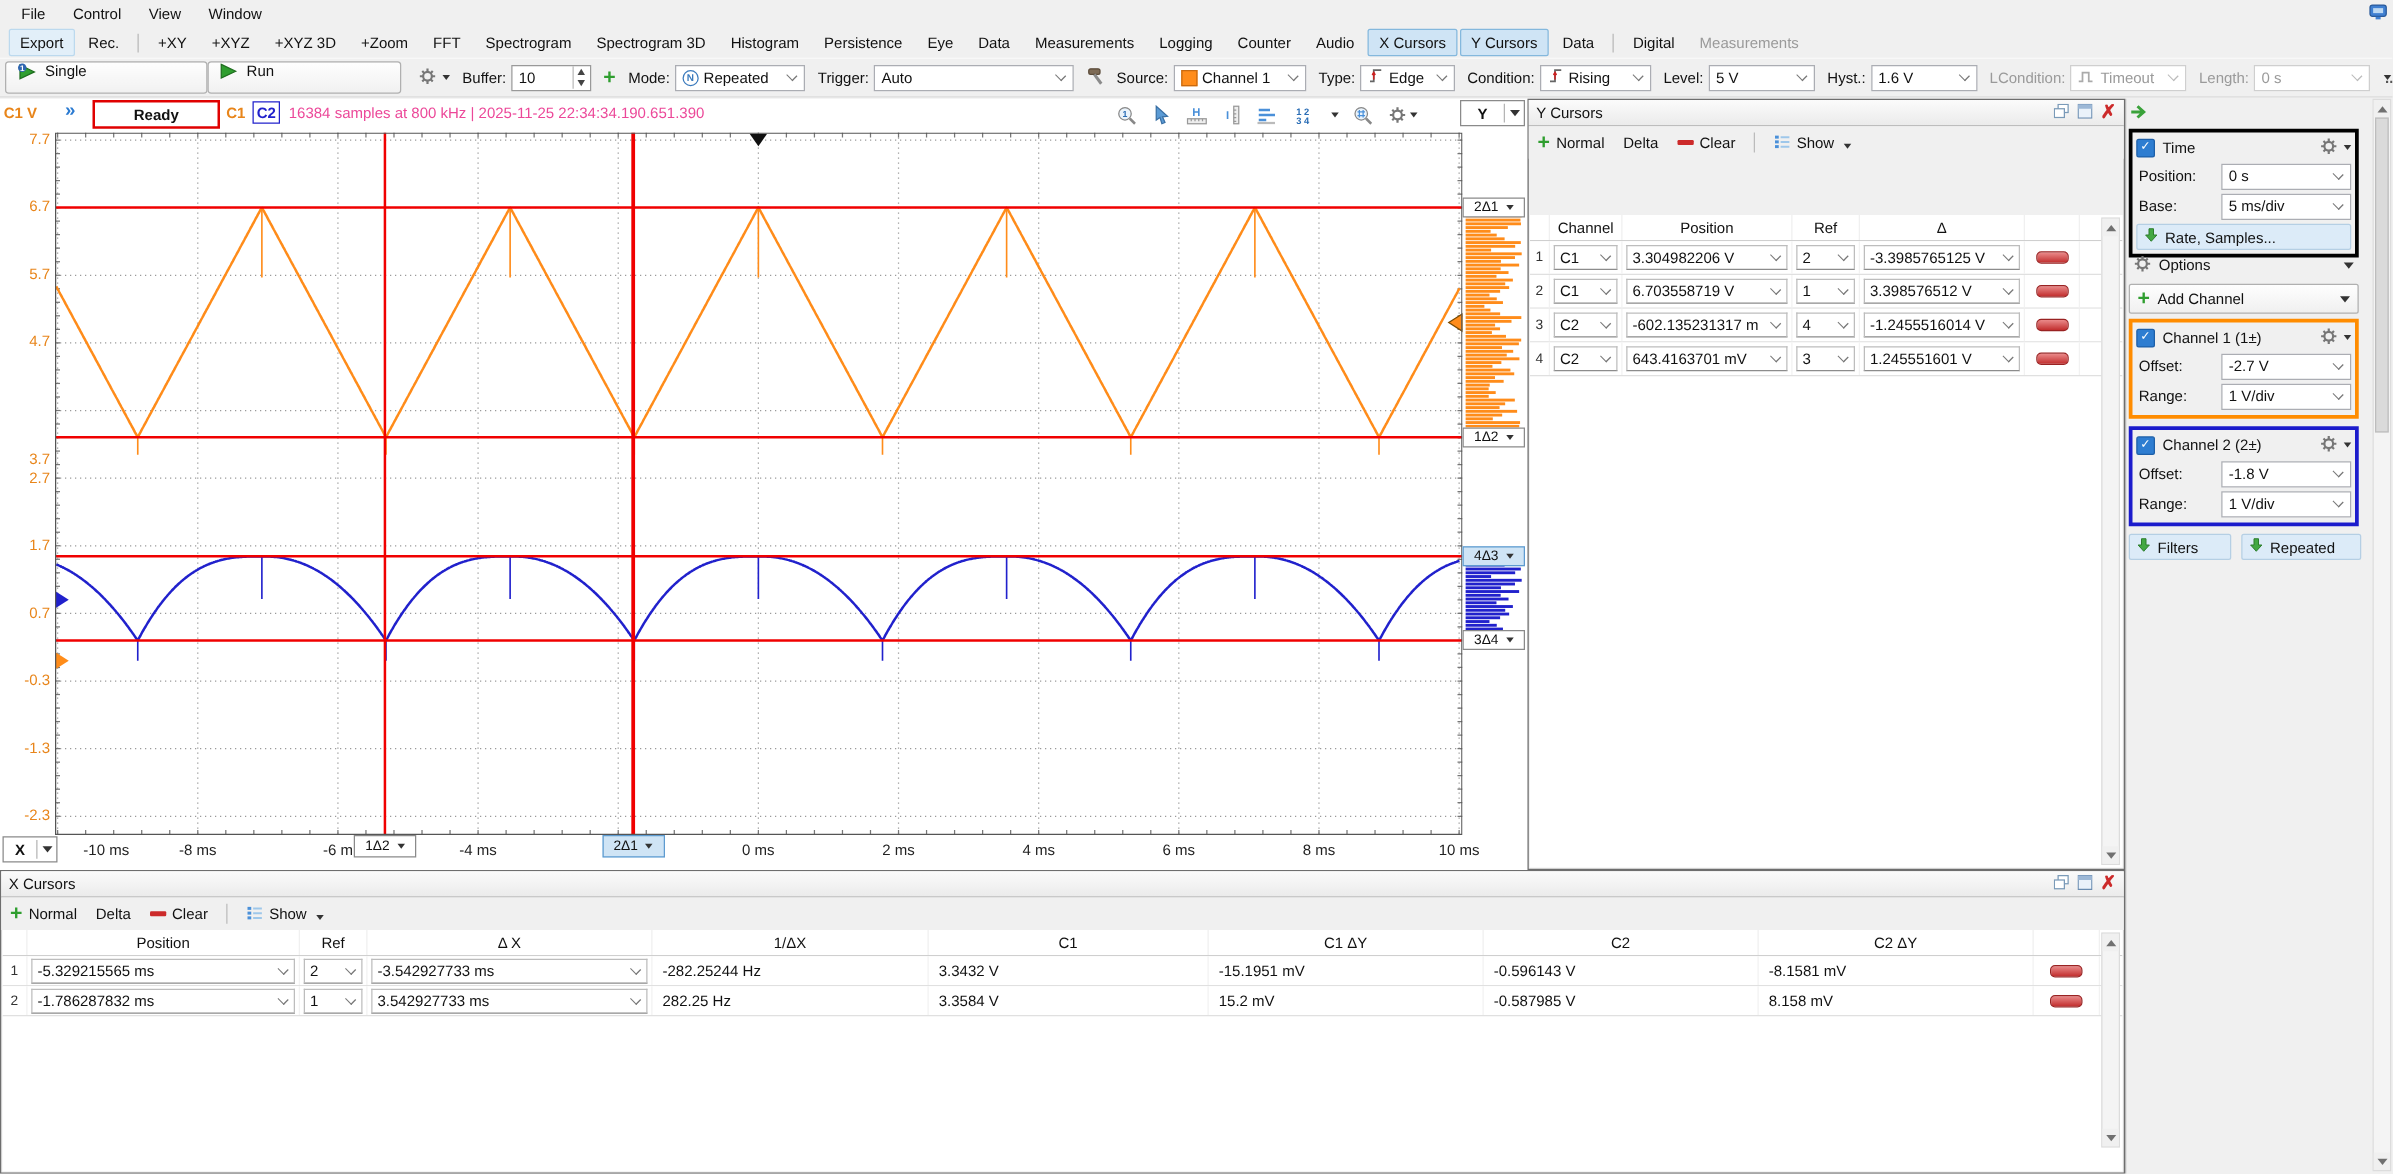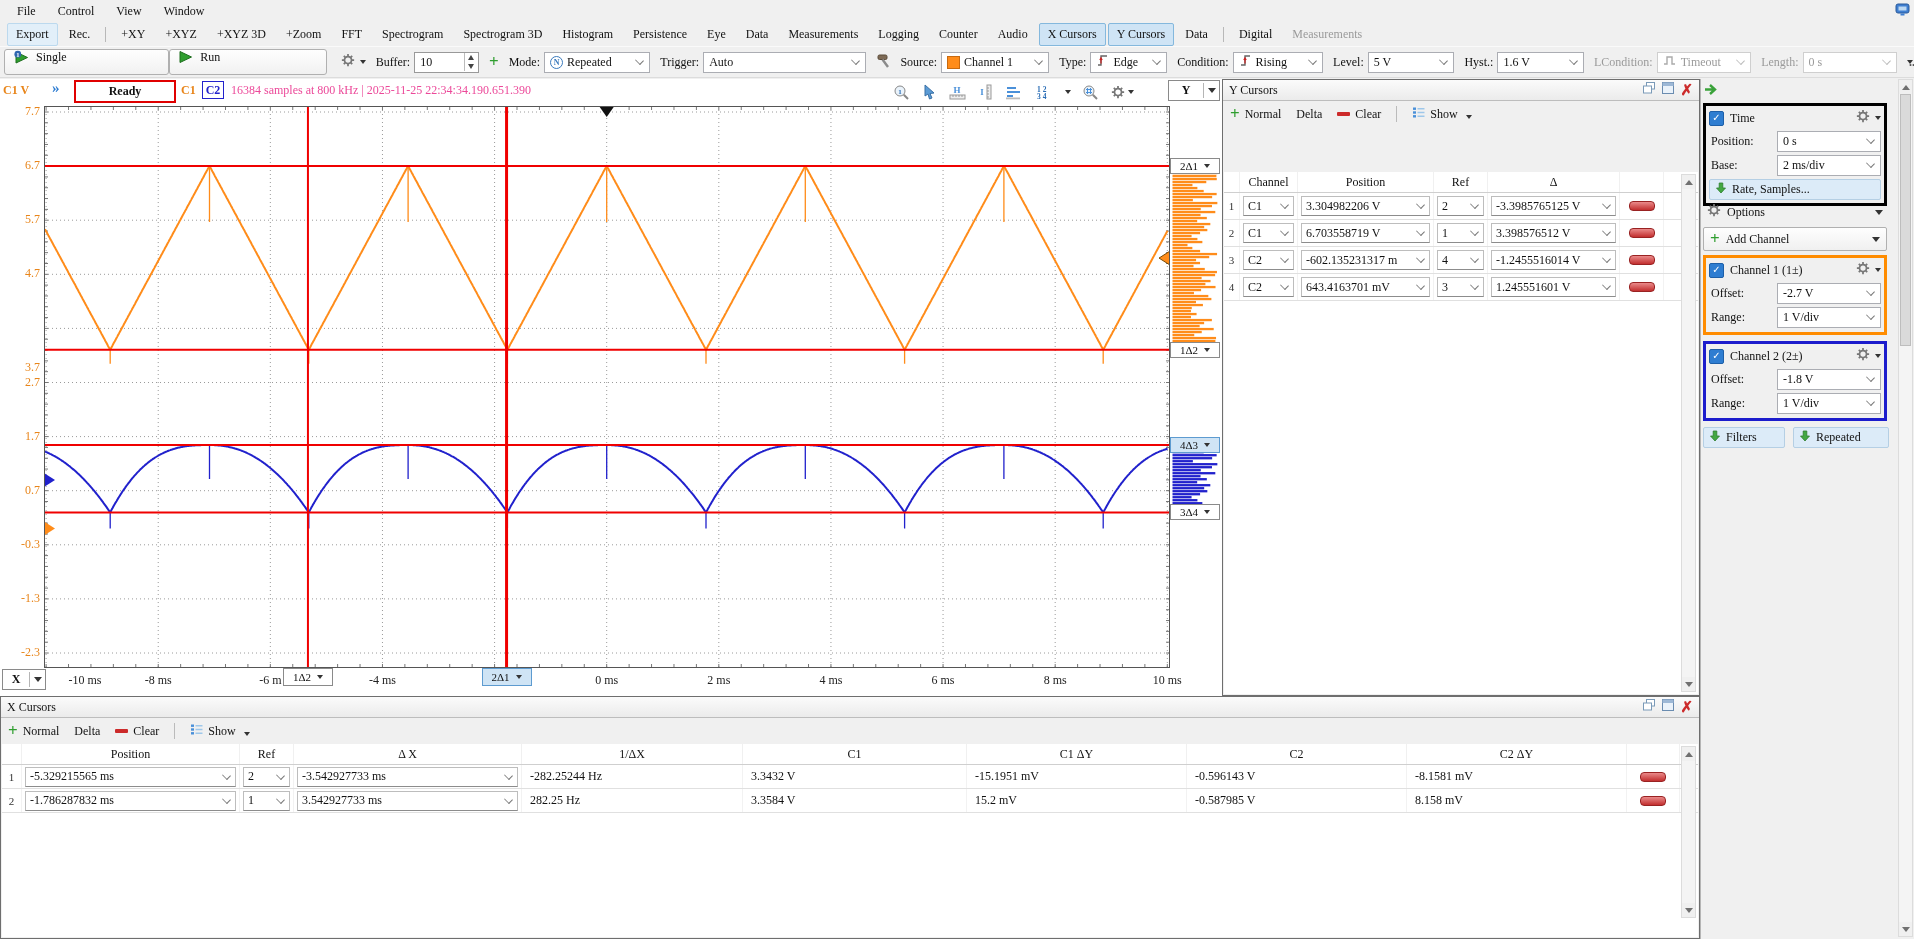--- a/index.html
+++ b/index.html
@@ -1,16 +1,16 @@
 <!DOCTYPE html>
 <html><head>
 <meta charset="utf-8">
 <style>
   html,body{margin:0;padding:0;overflow:hidden;background:#f0f0f0;}
-  #app{position:relative;width:1914px;height:939px;background:#f0f0f0;font-family:Liberation Serif, serif;font-size:12px;color:#111;}
+  #app{position:relative;width:1914px;height:939px;background:#f0f0f0;font-family:Liberation Sans, sans-serif;font-size:12px;color:#111;}
   .abs{position:absolute;}
   .row{display:flex;align-items:center;}
   
   .menubar1{position:absolute;left:0;top:0;width:1914px;height:22px;display:flex;align-items:center;padding-left:6px;background:#f0f0f0;}
   .mitem{padding:3px 11px;cursor:default;}
   .menubar2{position:absolute;left:0;top:22px;width:1914px;height:24px;display:flex;align-items:center;padding-left:6px;background:#f0f0f0;border-bottom:1px solid #e2e2e2;}
   .m2item{padding:3px 8px;margin:0 1px;border:1px solid transparent;border-radius:2px;white-space:nowrap;cursor:default;}
   .m2item.active{background:#cfe4f5;border-color:#84b8dd;}
   .m2item.hover{background:#e2eff9;border-color:#bcd9ee;}
   .m2item.disabled{color:#9a9a9a;}
@@ -1034,21 +1034,21 @@
       <div class="frow">
         <span class="flab">Position:</span>
         <div class="dd">
             <span>0 s</span>
             <span class="chev"></span>
           </div>
       </div>
       <div class="frow">
         <span class="flab">Base:</span>
         <div class="dd">
-            <span>2 ms/div</span>
+            <span>5 ms/div</span>
             <span class="chev"></span>
           </div>
       </div>
       <div class="lbtn" style="margin-top:2px">
         <span class="darr-slot"><svg width="10" height="12" viewBox="0 0 10 12">
               <path d="M3.2 1h3.6v5h2.7L5 11 .5 6h2.7z" fill="#43a843" stroke="#2d7d2d" stroke-width="0.8"></path>
             </svg></span>
           <span>Rate, Samples...</span>
       </div>
     </div>

